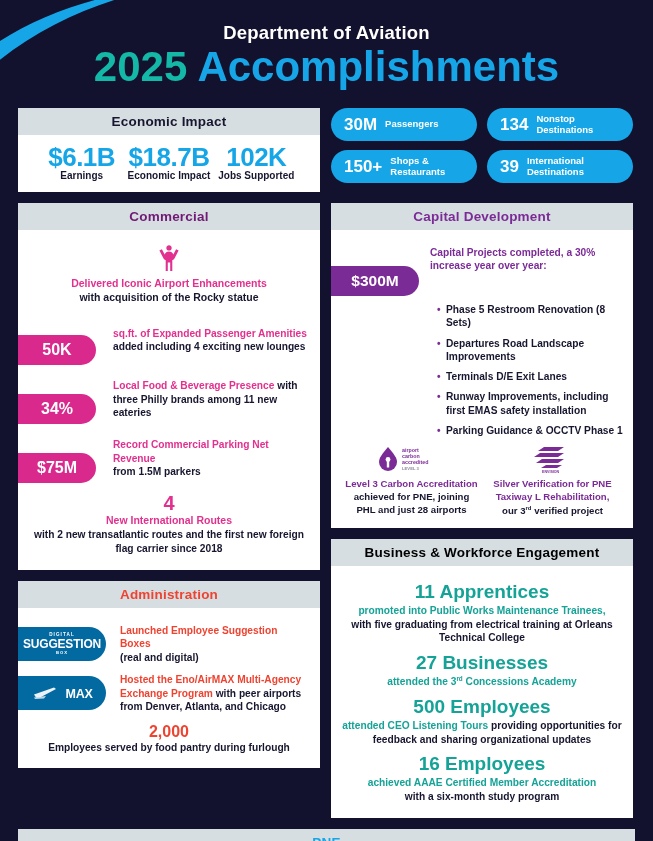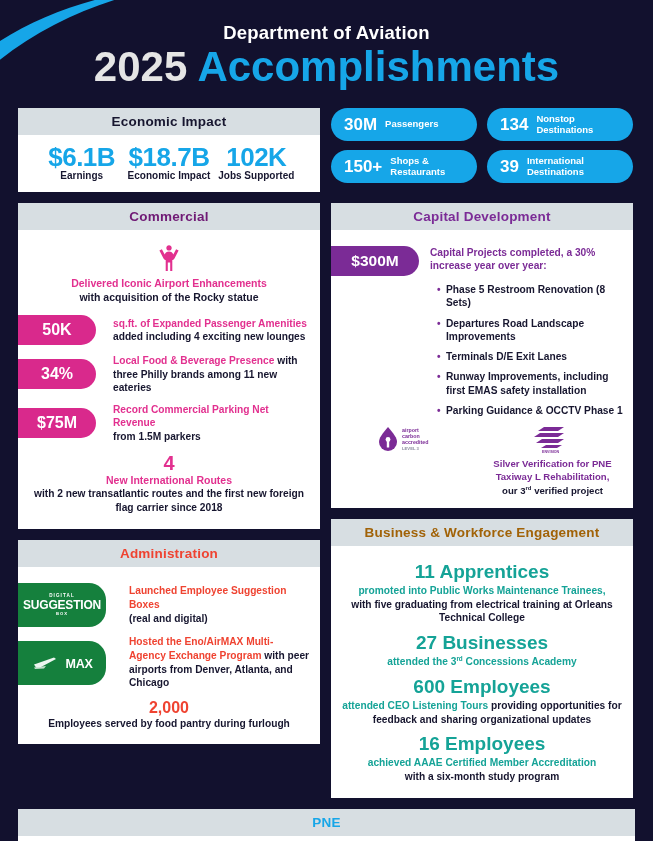--- a/index.html
+++ b/index.html
@@ -12,21 +12,21 @@
   .page { position: relative; width: 653px; height: 841px; background: #12112e; }
 
   
   .header { position: relative; height: 108px; overflow: hidden; }
   .swoosh { position: absolute; left: -70px; top: -14px; width: 250px; height: 140px; }
   .hdr-text { position: absolute; left: 0; right: 0; top: 22px; text-align: center; }
   .hdr-sub {
     color: #ffffff; font-size: 18.5px; font-weight: bold; letter-spacing: .2px;
   }
   .hdr-title { margin-top: 1px; font-size: 42px; font-weight: bold; line-height: 1.05; color: #16a6e8; }
-  .hdr-title .yr { color: #e5e5e5; }
+  .hdr-title .yr { color: #14b8a6; }
 
   
   .panel { background: #ffffff; }
   .panel-head {
     background: #d7dee2; text-align: center; font-weight: bold;
     font-size: 13.5px; letter-spacing: .2px; padding: 6px 0 6px;
   }
   .panel-body { padding: 8px 10px 10px; }
 
   
@@ -58,63 +58,63 @@
   .feat { text-align: center; padding: 6px 6px 2px; }
   .feat-icon { display: block; margin: 0 auto 4px; }
   .feat-t { font-size: 10.5px; font-weight: bold; line-height: 1.35; color: #17162f; }
   .feat-t .hl { color: #e2308f; }
 
   .badge-row { display: flex; align-items: center; margin: 9px 0 0; }
   .badge {
     flex: none; width: 78px; height: 30px; margin-left: -10px;
     border-radius: 0 16px 16px 0; background: #d9298c;
     color: #fff; font-size: 16px; font-weight: bold;
-    display: flex; align-items: center; justify-content: center;
+    display: flex; align-items: center; justify-content: center; margin-top: 20px;
   }
   .badge.purple { background: #7b2b96; width: 88px; font-size: 15.5px; }
   .badge-txt { padding-left: 17px; font-size: 10.2px; line-height: 1.3; color: #17162f; font-weight: bold; }
   .badge-txt .hl { color: #e2308f; }
 
   .center-stat { text-align: center; padding: 9px 4px 4px; }
   .cs-num { font-size: 20px; font-weight: bold; line-height: 1.1; }
   .cs-t1 { font-size: 10.5px; font-weight: bold; line-height: 1.3; }
   .cs-t2 { font-size: 10.2px; font-weight: bold; line-height: 1.35; color: #17162f; }
 
   
   .red { color: #ef4331; }
   .logo-row { display: flex; align-items: center; margin-top: 8px; }
   .logo-chip {
-    flex: none; width: 88px; height: 44px; margin-left: -10px;
-    border-radius: 0 17px 17px 0; background: #15803d;
+    flex: none; width: 88px; height: 34px; margin-left: -10px;
+    border-radius: 0 17px 17px 0; background: #0369a1;
     display: flex; align-items: center; justify-content: center; overflow: hidden;
   }
   .sug { text-align: center; color: #fff; line-height: 1; }
   .sug-a { font-size: 4.6px; font-weight: bold; letter-spacing: 1.1px; }
   .sug-b { font-size: 12px; font-weight: bold; letter-spacing: -.2px; margin: 1px 0; }
   .sug-c { font-size: 4.2px; font-weight: bold; letter-spacing: 1px; }
   .airmax { display: flex; align-items: flex-end; gap: 8px; color: #fff; }
   .airmax-t { font-size: 12.5px; font-weight: bold; letter-spacing: -.3px; }
-  .logo-txt { padding-left: 23px; font-size: 10.2px; line-height: 1.35; color: #17162f; font-weight: bold; }
+  .logo-txt { padding-left: 14px; font-size: 10.2px; line-height: 1.35; color: #17162f; font-weight: bold; }
   .logo-txt .hl { color: #ef4331; }
 
   
   .purple-c { color: #7b2b96; }
   .cap-row { display: flex; align-items: flex-start; margin-top: 8px; }
   .cap-head-txt { padding-left: 11px; font-size: 10.2px; font-weight: bold; color: #7b2b96; line-height: 1.3; }
   .cap-list { margin: 7px 0 0 96px; }
   .cap-li { font-size: 10.2px; font-weight: bold; color: #17162f; line-height: 1.3; margin-bottom: 7px; position: relative; padding-left: 9px; }
   .cap-li::before { content: "•"; position: absolute; left: 0; color: #7b2b96; }
   .cap-certs { display: flex; margin-top: 4px; }
   .cert { flex: 1; text-align: center; padding: 0 4px; }
   .cert-logo { height: 30px; display: flex; align-items: center; justify-content: center; margin-bottom: 4px; }
   .cert-t { font-size: 9.6px; font-weight: bold; line-height: 1.35; color: #17162f; }
   .cert-t .hl { color: #7b2b96; }
 
   
-  .teal { color: #a16207; }
+  .teal { color: #000000; }
   .bw-item { text-align: center; margin-top: 7px; }
   .bw-num { font-size: 19px; font-weight: bold; color: #15a397; line-height: 1.2; }
   .bw-sub { font-size: 10.2px; font-weight: bold; line-height: 1.35; color: #17162f; }
   .bw-sub .hl { color: #15a397; }
 
   
   .pne-head { color: #16a6e8; }
   .pne-row { display: flex; padding: 7px 6px 8px; }
 
   sup { font-size: .62em; vertical-align: super; }
@@ -274,20 +274,21 @@
                   <svg width="76" height="28" viewBox="0 0 76 28">
                     <path d="M14 2 C8 9 5 13 5 17 a9 9 0 0 0 18 0 c0-4-3-8-9-15z" fill="#7b2b96"></path>
                     <circle cx="14" cy="14.5" r="2.4" fill="#ffffff"></circle>
                     <rect x="12.8" y="15.5" width="2.4" height="7" fill="#ffffff"></rect>
                     <text x="28" y="7" font-family="Liberation Sans, sans-serif" font-size="5.3" font-weight="bold" fill="#7b2b96">airport</text>
                     <text x="28" y="13" font-family="Liberation Sans, sans-serif" font-size="5.3" font-weight="bold" fill="#7b2b96">carbon</text>
                     <text x="28" y="19" font-family="Liberation Sans, sans-serif" font-size="5.3" font-weight="bold" fill="#7b2b96">accredited</text>
                     <text x="28" y="25" font-family="Liberation Sans, sans-serif" font-size="4.2" font-weight="bold" fill="#8c8c9e">LEVEL 3</text>
                   </svg>
                 </div>
+                <div class="cert-t"><span class="hl">Level 3 Carbon Accreditation</span><br><span>achieved for PNE, joining PHL and just 28 airports</span></div>
               </div>
 
               <div class="cert">
                 <div class="cert-logo">
                   <svg width="46" height="30" viewBox="0 0 46 30">
                     <path d="M14 3 H34 L28 7 H8 Z" fill="#7b2b96"></path>
                     <path d="M10 9 H34 L28 13 H4 Z" fill="#7b2b96"></path>
                     <path d="M12 15 H34 L28 19 H6 Z" fill="#7b2b96"></path>
                     <path d="M16 21 H32 L27 24 H11 Z" fill="#7b2b96"></path>
                     <text x="12" y="29" font-family="Liberation Sans, sans-serif" font-size="3.6" font-weight="bold" fill="#7b2b96">ENVISION</text>
@@ -307,21 +308,21 @@
               <div class="bw-num">11 Apprentices</div>
               <div class="bw-sub"><span class="hl">promoted into Public Works Maintenance Trainees,</span><br><span>with five graduating from electrical training at Orleans Technical College</span></div>
             </div>
 
             <div class="bw-item">
               <div class="bw-num">27 Businesses</div>
               <div class="bw-sub"><span class="hl">attended the 3</span><sup class="hl">rd</sup><span class="hl"> Concessions Academy</span></div>
             </div>
 
             <div class="bw-item">
-              <div class="bw-num">600 Employees</div>
+              <div class="bw-num">500 Employees</div>
               <div class="bw-sub"><span class="hl">attended CEO Listening Tours</span><span> providing opportunities for feedback and sharing organizational updates</span></div>
             </div>
 
             <div class="bw-item">
               <div class="bw-num">16 Employees</div>
               <div class="bw-sub"><span class="hl">achieved AAAE Certified Member Accreditation</span><br><span>with a six-month study program</span></div>
             </div>
           </div>
         </div>
       </div>

